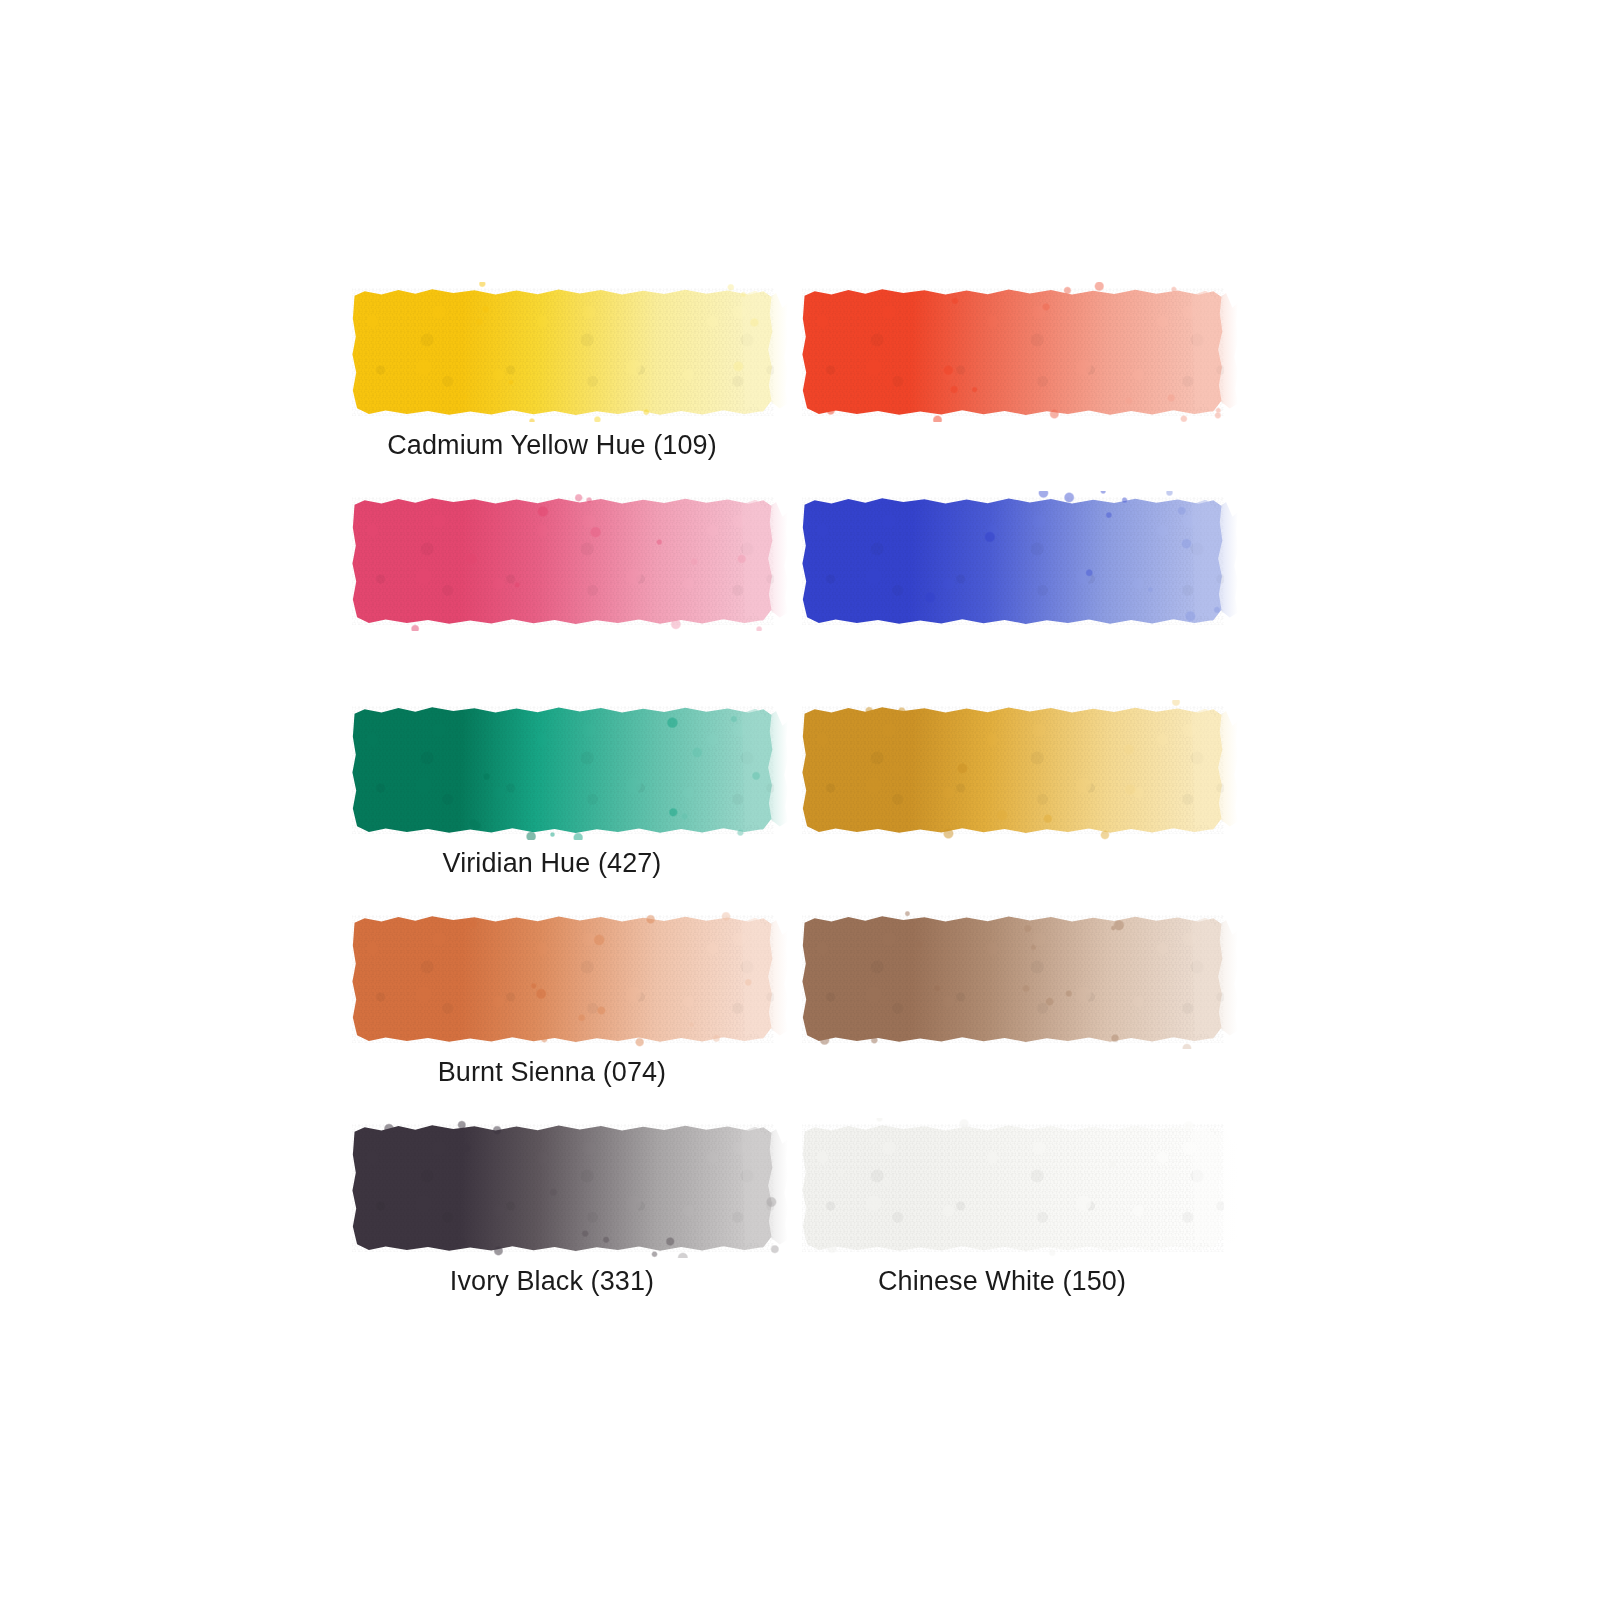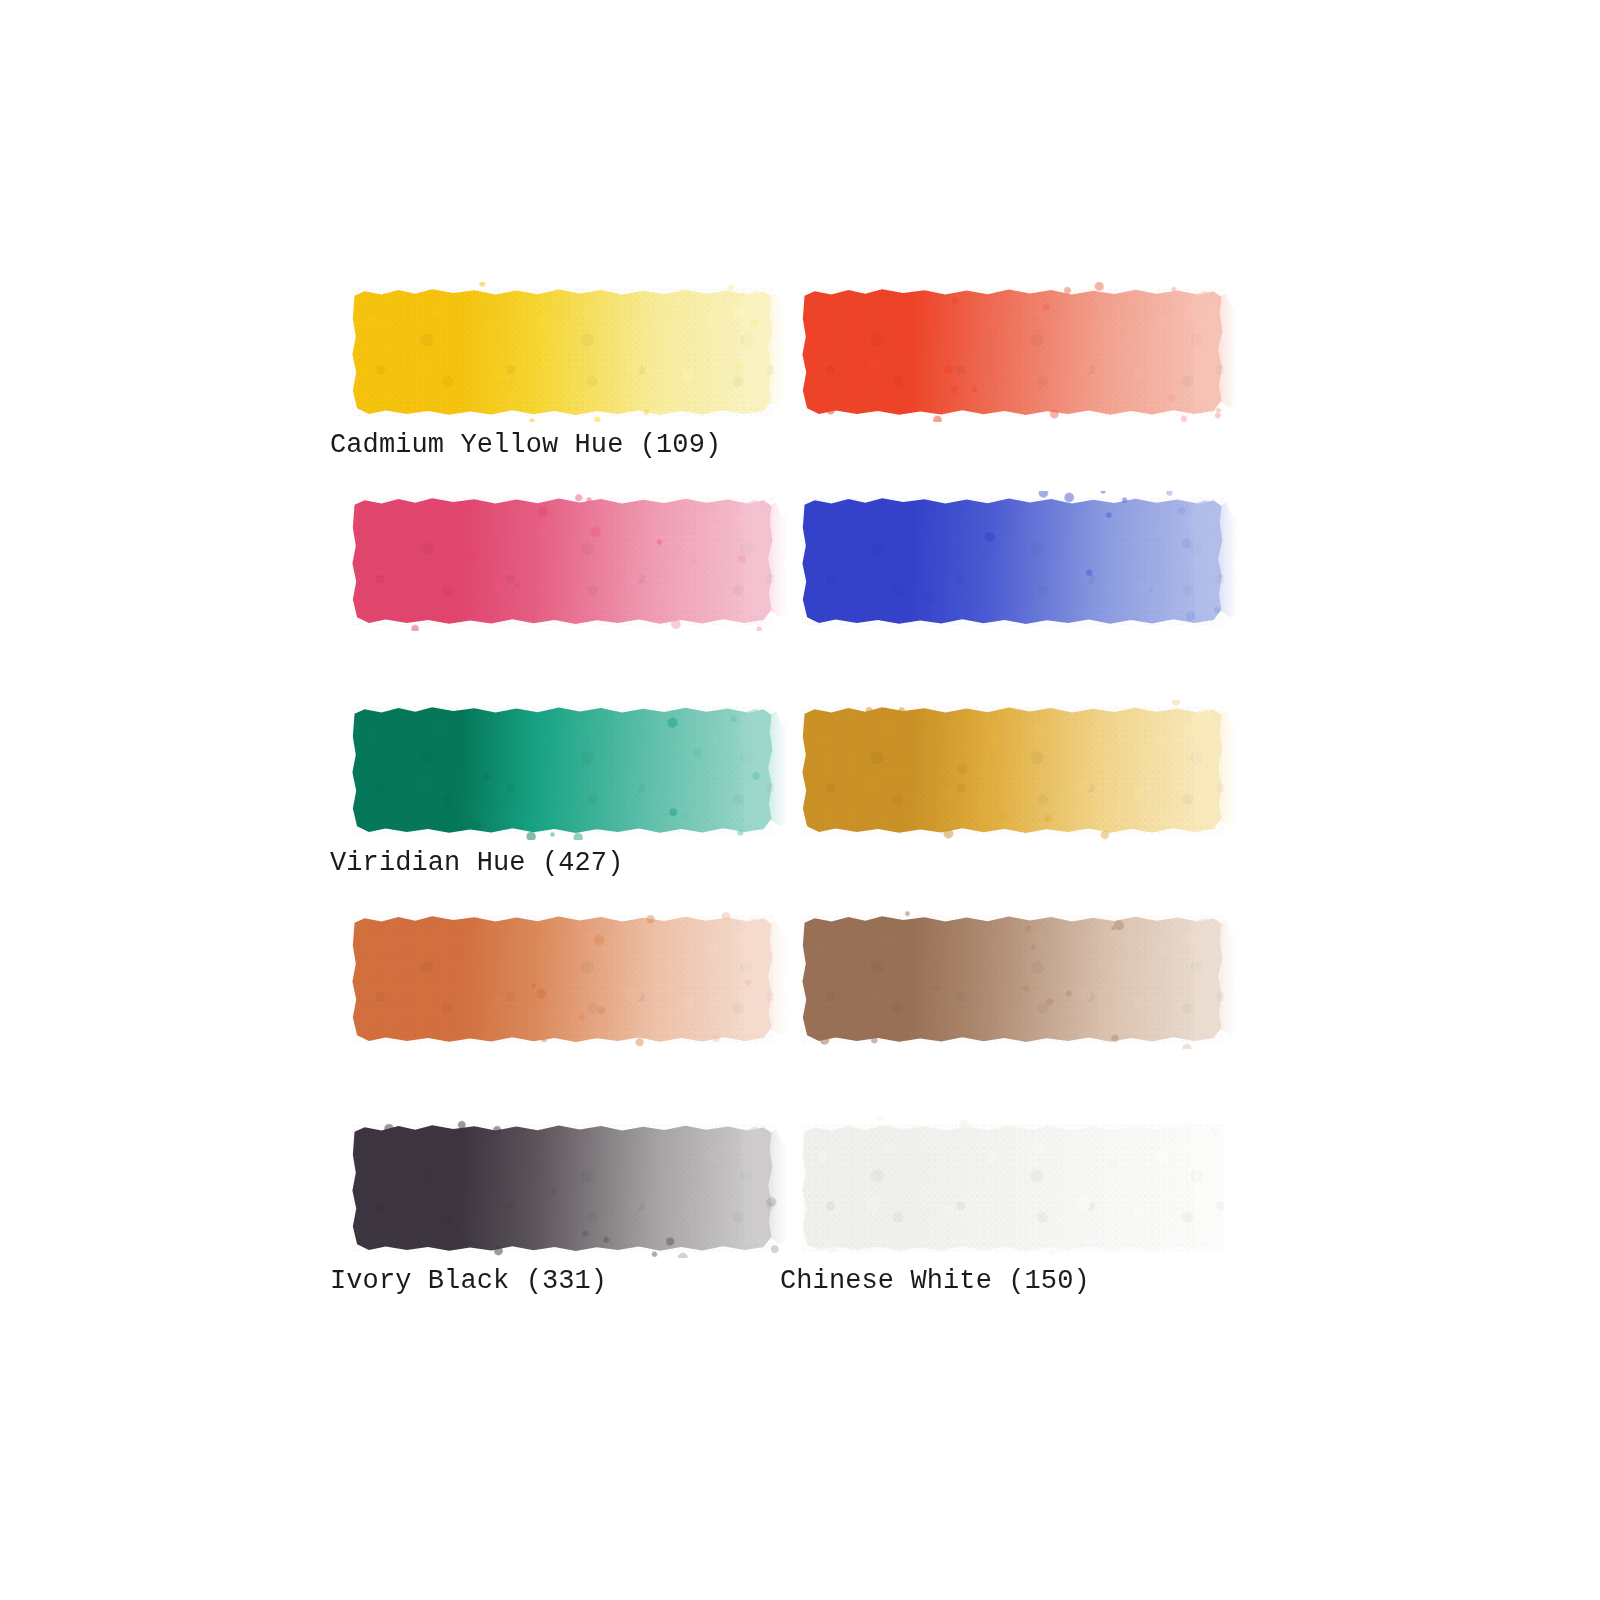--- a/index.html
+++ b/index.html
@@ -125,27 +125,26 @@
     opacity: 0.5;
     background-repeat: no-repeat;
   }
 
   
   .swatch-label {
     position: absolute;
     left: 0;
     top: 140px;
     width: 100%;
-    text-align: left;
+    text-align: center;
     font-size: 27px;
     line-height: 34px;
     color: #1b1b1b;
     letter-spacing: 0.1px;
     white-space: nowrap;
-    font-family: Liberation Mono, monospace;
   }
   .swatch-cell.col-left .swatch-label { width: 444px; }
   .swatch-cell.col-right .swatch-label { width: 444px; }
 </style>
 </head>
 <body style="background: rgb(255, 255, 255);">
 
 <div id="chart-root">
   <div class="swatch-grid">
       <div class="swatch-cell col-left">
@@ -198,20 +197,21 @@
           <div class="band-speckle" style="background-image: radial-gradient(circle at 16.3% 7.5%, rgb(204, 146, 38) 0px, rgb(204, 146, 38) 2.8px, rgba(255, 255, 255, 0) 4.2px), radial-gradient(circle at 46.8% 82.3%, rgb(226, 174, 60) 0px, rgb(226, 174, 60) 4.4px, rgba(255, 255, 255, 0) 5.8px), radial-gradient(circle at 37.7% 48.8%, rgb(204, 146, 38) 0px, rgb(204, 146, 38) 4.2px, rgba(255, 255, 255, 0) 5.6px), radial-gradient(circle at 23.8% 7.8%, rgb(204, 146, 38) 0px, rgb(204, 146, 38) 2.8px, rgba(255, 255, 255, 0) 4.2px), radial-gradient(circle at 23.8% 52.4%, rgb(204, 146, 38) 0px, rgb(204, 146, 38) 2.3px, rgba(255, 255, 255, 0) 3.7px), radial-gradient(circle at 76.2% 64%, rgb(244, 216, 142) 0px, rgb(244, 216, 142) 4.4px, rgba(255, 255, 255, 0) 5.8px), radial-gradient(circle at 34.5% 95.4%, rgb(204, 146, 38) 0px, rgb(204, 146, 38) 4.2px, rgba(255, 255, 255, 0) 5.6px), radial-gradient(circle at 70.4% 96.4%, rgb(226, 174, 60) 0px, rgb(226, 174, 60) 3.5px, rgba(255, 255, 255, 0) 4.9px), radial-gradient(circle at 22.4% 49.3%, rgb(204, 146, 38) 0px, rgb(204, 146, 38) 4.1px, rgba(255, 255, 255, 0) 5.5px), radial-gradient(circle at 57.3% 84.8%, rgb(226, 174, 60) 0px, rgb(226, 174, 60) 3.4px, rgba(255, 255, 255, 0) 4.8px), radial-gradient(circle at 10.7% 47.3%, rgb(204, 146, 38) 0px, rgb(204, 146, 38) 2px, rgba(255, 255, 255, 0) 3.4px), radial-gradient(circle at 86.7% 1.4%, rgb(244, 216, 142) 0px, rgb(244, 216, 142) 3.2px, rgba(255, 255, 255, 0) 4.6px), radial-gradient(circle at 75.9% 35.4%, rgb(244, 216, 142) 0px, rgb(244, 216, 142) 4.3px, rgba(255, 255, 255, 0) 5.7px); background-position: 0px 0px, 0px 0px, 0px 0px, 0px 0px, 0px 0px, 0px 0px, 0px 0px, 0px 0px, 0px 0px, 0px 0px, 0px 0px, 0px 0px, 0px 0px; background-size: 100% 100%, 100% 100%, 100% 100%, 100% 100%, 100% 100%, 100% 100%, 100% 100%, 100% 100%, 100% 100%, 100% 100%, 100% 100%, 100% 100%, 100% 100%;"></div>
         </div>
       </div>
       <div class="swatch-cell col-left">
         <div class="band-wrap">
           <div class="band" style="background: linear-gradient(92deg, rgb(212, 112, 63) 0%, rgb(212, 112, 63) 26%, rgb(222, 139, 92) 44%, rgb(240, 195, 170) 72%, rgb(247, 221, 208) 95%, rgb(247, 221, 208) 100%);"></div>
           <div class="band-texture"></div>
           <div class="band-tail" style="background: linear-gradient(90deg, rgb(247, 221, 208) 0%, rgb(247, 221, 208) 45%, rgba(255, 255, 255, 0) 100%);"></div>
           <div class="band-speckle" style="background-image: radial-gradient(circle at 44.3% 60.6%, rgb(212, 112, 63) 0px, rgb(212, 112, 63) 4.2px, rgba(255, 255, 255, 0) 5.6px), radial-gradient(circle at 57.6% 22.1%, rgb(222, 139, 92) 0px, rgb(222, 139, 92) 4.5px, rgba(255, 255, 255, 0) 5.9px), radial-gradient(circle at 91.8% 52.4%, rgb(240, 195, 170) 0px, rgb(240, 195, 170) 2.6px, rgba(255, 255, 255, 0) 4px), radial-gradient(circle at 28.6% 10.7%, rgb(212, 112, 63) 0px, rgb(212, 112, 63) 3.3px, rgba(255, 255, 255, 0) 4.7px), radial-gradient(circle at 84.5% 92.4%, rgb(240, 195, 170) 0px, rgb(240, 195, 170) 2.7px, rgba(255, 255, 255, 0) 4.1px), radial-gradient(circle at 66.9% 95.1%, rgb(222, 139, 92) 0px, rgb(222, 139, 92) 3.4px, rgba(255, 255, 255, 0) 4.8px), radial-gradient(circle at 8.4% 84.8%, rgb(212, 112, 63) 0px, rgb(212, 112, 63) 2px, rgba(255, 255, 255, 0) 3.4px), radial-gradient(circle at 58.1% 72.5%, rgb(222, 139, 92) 0px, rgb(222, 139, 92) 3.2px, rgba(255, 255, 255, 0) 4.6px), radial-gradient(circle at 69.4% 7.3%, rgb(222, 139, 92) 0px, rgb(222, 139, 92) 3.5px, rgba(255, 255, 255, 0) 4.9px), radial-gradient(circle at 86.7% 5.2%, rgb(240, 195, 170) 0px, rgb(240, 195, 170) 3.5px, rgba(255, 255, 255, 0) 4.9px), radial-gradient(circle at 53.6% 77.7%, rgb(222, 139, 92) 0px, rgb(222, 139, 92) 2.6px, rgba(255, 255, 255, 0) 4px), radial-gradient(circle at 45% 93.1%, rgb(222, 139, 92) 0px, rgb(222, 139, 92) 2.3px, rgba(255, 255, 255, 0) 3.7px), radial-gradient(circle at 42.6% 54.9%, rgb(212, 112, 63) 0px, rgb(212, 112, 63) 1.9px, rgba(255, 255, 255, 0) 3.3px), radial-gradient(circle at 78.8% 82.6%, rgb(240, 195, 170) 0px, rgb(240, 195, 170) 1.5px, rgba(255, 255, 255, 0) 2.9px), radial-gradient(circle at 24.5% 53%, rgb(212, 112, 63) 0px, rgb(212, 112, 63) 1.6px, rgba(255, 255, 255, 0) 3px); background-position: 0px 0px, 0px 0px, 0px 0px, 0px 0px, 0px 0px, 0px 0px, 0px 0px, 0px 0px, 0px 0px, 0px 0px, 0px 0px, 0px 0px, 0px 0px, 0px 0px, 0px 0px; background-size: 100% 100%, 100% 100%, 100% 100%, 100% 100%, 100% 100%, 100% 100%, 100% 100%, 100% 100%, 100% 100%, 100% 100%, 100% 100%, 100% 100%, 100% 100%, 100% 100%, 100% 100%;"></div>
         </div>
+        <div class="swatch-label">Burnt Sienna (074)</div>
       </div>
       <div class="swatch-cell col-right">
         <div class="band-wrap">
           <div class="band" style="background: linear-gradient(92deg, rgb(154, 113, 87) 0%, rgb(154, 113, 87) 26%, rgb(176, 140, 114) 44%, rgb(220, 195, 176) 72%, rgb(237, 222, 210) 95%, rgb(237, 222, 210) 100%);"></div>
           <div class="band-texture"></div>
           <div class="band-tail" style="background: linear-gradient(90deg, rgb(237, 222, 210) 0%, rgb(237, 222, 210) 45%, rgba(255, 255, 255, 0) 100%);"></div>
           <div class="band-speckle" style="background-image: radial-gradient(circle at 72.3% 13.6%, rgb(176, 140, 114) 0px, rgb(176, 140, 114) 1.5px, rgba(255, 255, 255, 0) 2.9px), radial-gradient(circle at 62.1% 60.4%, rgb(176, 140, 114) 0px, rgb(176, 140, 114) 2.4px, rgba(255, 255, 255, 0) 3.8px), radial-gradient(circle at 57.7% 66.2%, rgb(176, 140, 114) 0px, rgb(176, 140, 114) 3.1px, rgba(255, 255, 255, 0) 4.5px), radial-gradient(circle at 72.7% 92.3%, rgb(176, 140, 114) 0px, rgb(176, 140, 114) 3px, rgba(255, 255, 255, 0) 4.4px), radial-gradient(circle at 27.8% 25.5%, rgb(154, 113, 87) 0px, rgb(154, 113, 87) 2.7px, rgba(255, 255, 255, 0) 4.1px), radial-gradient(circle at 25.1% 3.3%, rgb(154, 113, 87) 0px, rgb(154, 113, 87) 1.7px, rgba(255, 255, 255, 0) 3.1px), radial-gradient(circle at 89.2% 99.4%, rgb(220, 195, 176) 0px, rgb(220, 195, 176) 3.6px, rgba(255, 255, 255, 0) 5px), radial-gradient(circle at 17.5% 93.7%, rgb(154, 113, 87) 0px, rgb(154, 113, 87) 2.5px, rgba(255, 255, 255, 0) 3.9px), radial-gradient(circle at 19.6% 65.5%, rgb(154, 113, 87) 0px, rgb(154, 113, 87) 2.9px, rgba(255, 255, 255, 0) 4.3px), radial-gradient(circle at 6.1% 93.7%, rgb(154, 113, 87) 0px, rgb(154, 113, 87) 3.9px, rgba(255, 255, 255, 0) 5.3px), radial-gradient(circle at 54% 27.4%, rgb(176, 140, 114) 0px, rgb(176, 140, 114) 1.8px, rgba(255, 255, 255, 0) 3.2px), radial-gradient(circle at 52.7% 14%, rgb(176, 140, 114) 0px, rgb(176, 140, 114) 2.8px, rgba(255, 255, 255, 0) 4.2px), radial-gradient(circle at 73.6% 11.6%, rgb(176, 140, 114) 0px, rgb(176, 140, 114) 4.3px, rgba(255, 255, 255, 0) 5.7px), radial-gradient(circle at 52.3% 56.7%, rgb(176, 140, 114) 0px, rgb(176, 140, 114) 2.7px, rgba(255, 255, 255, 0) 4.1px), radial-gradient(circle at 31.9% 56.6%, rgb(154, 113, 87) 0px, rgb(154, 113, 87) 2.2px, rgba(255, 255, 255, 0) 3.6px); background-position: 0px 0px, 0px 0px, 0px 0px, 0px 0px, 0px 0px, 0px 0px, 0px 0px, 0px 0px, 0px 0px, 0px 0px, 0px 0px, 0px 0px, 0px 0px, 0px 0px, 0px 0px; background-size: 100% 100%, 100% 100%, 100% 100%, 100% 100%, 100% 100%, 100% 100%, 100% 100%, 100% 100%, 100% 100%, 100% 100%, 100% 100%, 100% 100%, 100% 100%, 100% 100%, 100% 100%;"></div>
         </div>
       </div>
       <div class="swatch-cell col-left">

